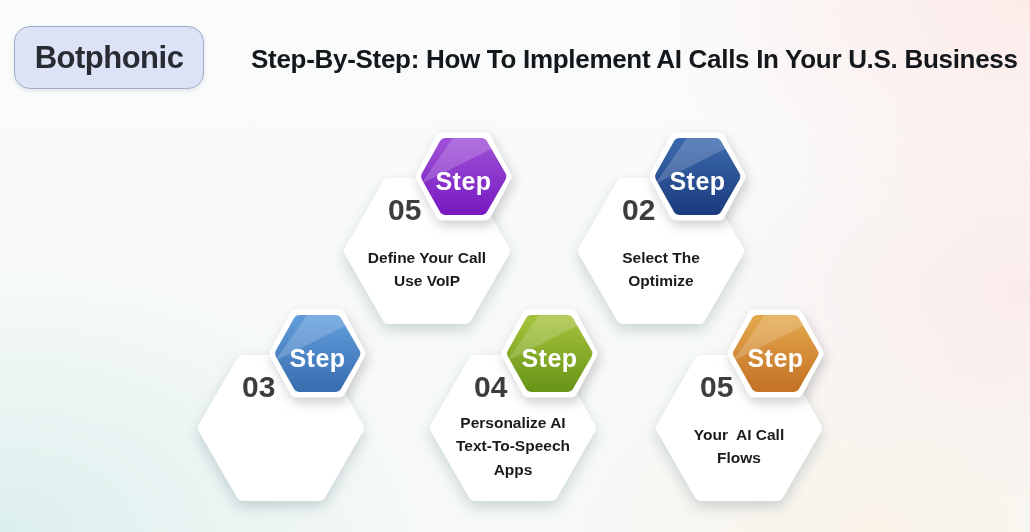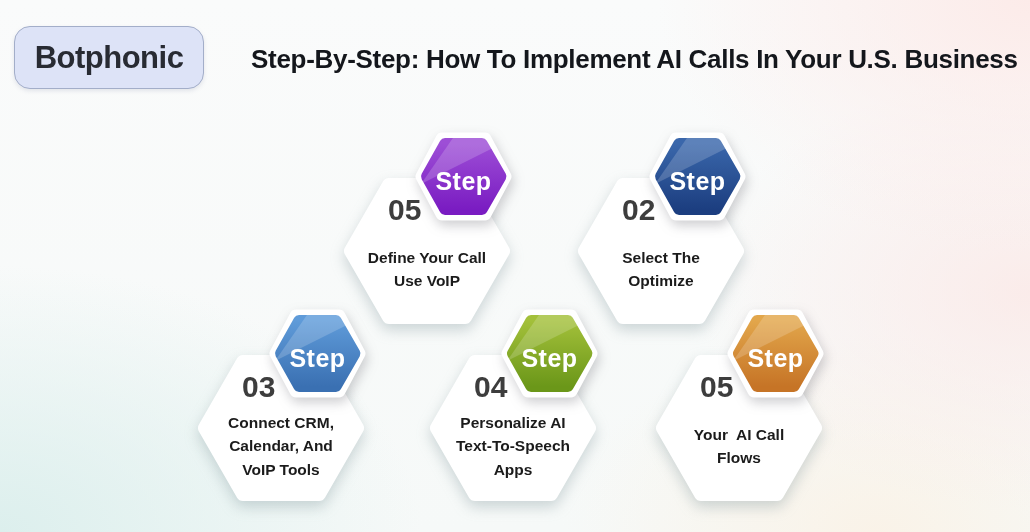--- a/index.html
+++ b/index.html
@@ -117,25 +117,20 @@
       <text class="badge-label" x="48.5" y="57.5" text-anchor="middle">Step</text>
     </svg>
   </div>
 
   <div class="grp g3">
     <svg class="hex-svg" width="166" height="146" viewBox="0 0 166 146">
       <polygon points="45,7 121,7 159,73 121,139 45,139 7,73" fill="#ffffff" stroke="#ffffff" stroke-width="14" stroke-linejoin="round"></polygon>
     </svg>
     <div class="hex-body">
       <div class="hx-num">03</div>
-      <div class="hx-label">
-        <div class="hx-line">Connect CRM,</div>
-        <div class="hx-line">Calendar, And</div>
-        <div class="hx-line">VoIP Tools</div>
-      </div>
     </div>
     <svg class="badge-svg" width="97" height="89" viewBox="0 0 97 89">
       <polygon points="27,7 70,7 90,44.5 70,82 27,82 7,44.5" fill="#ffffff" stroke="#ffffff" stroke-width="13" stroke-linejoin="round"></polygon>
       <polygon points="30,11.5 67,11.5 86,44.5 67,77.5 30,77.5 11.5,44.5" fill="url(#bg3)" stroke="url(#bg3)" stroke-width="11" stroke-linejoin="round"></polygon>
       <polygon class="sheen" points="6,52 92,9 92,3 40,3" clip-path="url(#bclip)"></polygon>
       <text class="badge-label" x="48.5" y="57.5" text-anchor="middle">Step</text>
     </svg>
   </div>
 
   <div class="grp g4">

